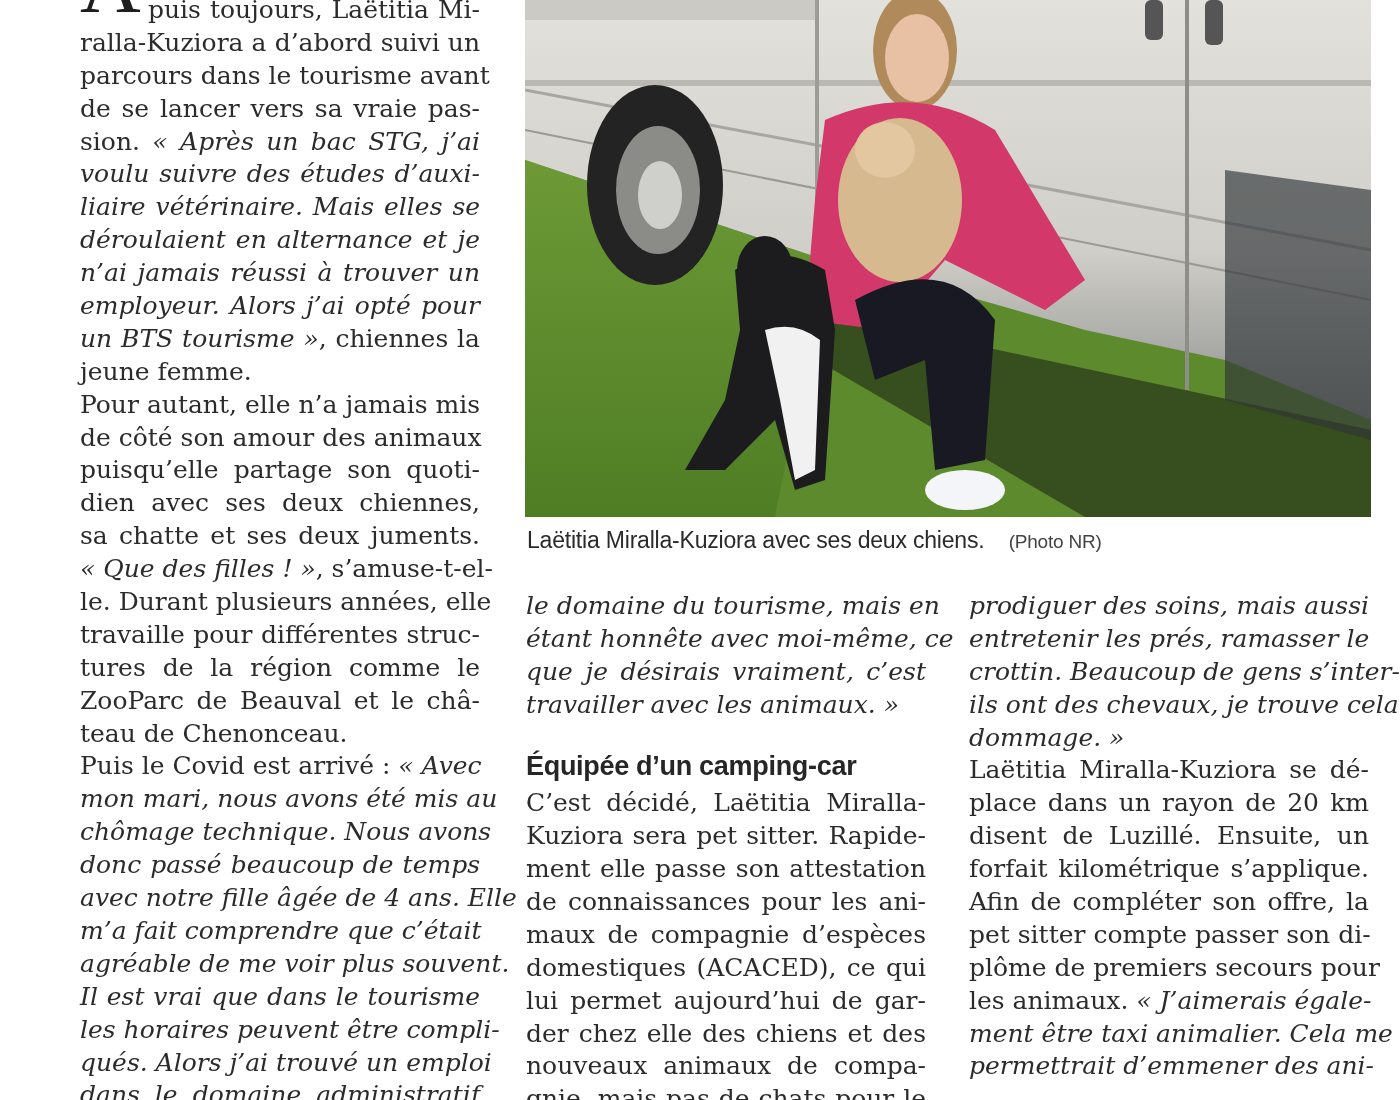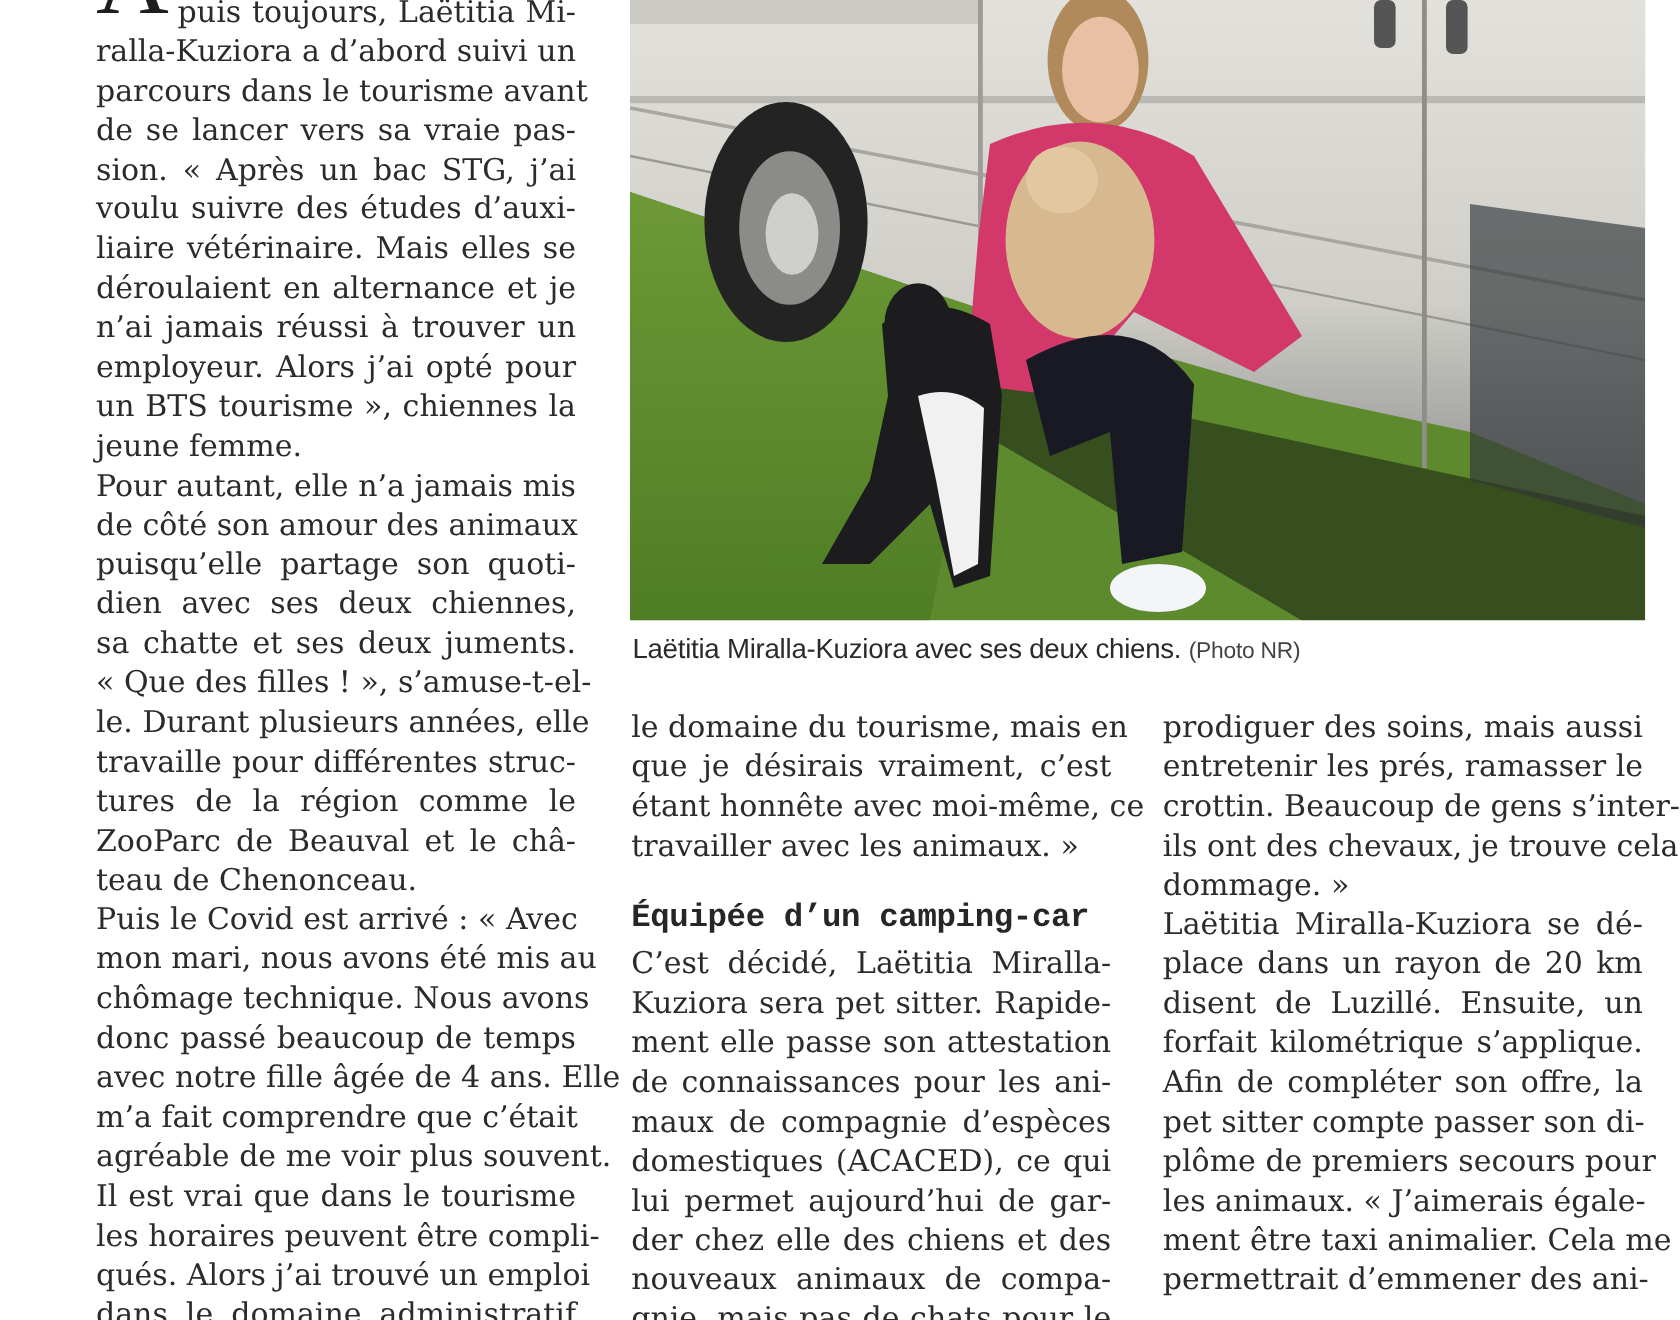--- a/index.html
+++ b/index.html
@@ -7,38 +7,38 @@
     width: 1400px; height: 1100px; overflow: hidden; position: relative;
     background: #ffffff; color: #2b2b2b;
     font-family: "DejaVu Serif", "Liberation Serif", serif;
   }
   .col { position: absolute; width: 400px; font-size: 25px; line-height: 32.9px; }
   .col .ln { display: block; height: 32.9px; white-space: nowrap; text-align: justify; text-align-last: justify; overflow: visible; }
   .col .ln.last { text-align-last: left; }
   .col-1 { left: 80px; top: -6px; }
   .col-2 { left: 526px; top: 590px; }
   .col-3 { left: 969px; top: 590px; }
-  .it { }
+  .it { font-style: italic; }
   .ln span { }
   .dropcap {
     position: absolute; left: 80px; top: -58px; font-size: 84px; line-height: 84px;
     font-family: "Liberation Serif", serif; color: #1e1e1e;
   }
   .col-1 .first { padding-left: 68px; }
   .photo {
     position: absolute; left: 525px; top: 0; width: 846px; height: 517px; overflow: hidden;
     background: #cfcfc9;
   }
   .caption {
     position: absolute; left: 527px; top: 527px; font-family: "Liberation Sans", "DejaVu Sans", sans-serif;
     font-size: 23px; color: #2a2a2a; white-space: nowrap; letter-spacing: -0.2px;
   }
-  .caption .credit { font-size: 19px; color: #444; margin-left: 0; }
+  .caption .credit { font-size: 19px; color: #444; margin-left: 18px; }
   .heading {
-    position: absolute; left: 526px; top: 751px; font-family: Liberation Mono, monospace;
+    position: absolute; left: 526px; top: 751px; font-family: Liberation Sans, sans-serif;
     font-weight: bold; font-size: 27px; color: #262626; white-space: nowrap; letter-spacing: -0.3px;
   }
 </style>
 </head>
 <body>
 
 <div class="dropcap">A</div>
 
 <div class="col col-1">
     <div class="ln first"><span>puis toujours, Laëtitia Mi-</span></div>
@@ -129,22 +129,22 @@
   </svg>
 </div>
 
 <div class="caption">
   <span>Laëtitia Miralla-Kuziora avec ses deux chiens.</span>
   <span class="credit">(Photo NR)</span>
 </div>
 
 <div class="col col-2">
     <div class="ln"><span class="it">le domaine du tourisme, mais en</span></div>
+    <div class="ln"><span class="it">étant honnête avec moi-même, ce</span></div>
     <div class="ln"><span class="it">que je désirais vraiment, c’est</span></div>
-    <div class="ln"><span class="it">étant honnête avec moi-même, ce</span></div>
     <div class="ln last"><span class="it">travailler avec les animaux. »</span></div>
     <div class="ln"></div>
     <div class="ln"></div>
     <div class="ln"><span>C’est décidé, Laëtitia Miralla-</span></div>
     <div class="ln"><span>Kuziora sera pet sitter. Rapide-</span></div>
     <div class="ln"><span>ment elle passe son attestation</span></div>
     <div class="ln"><span>de connaissances pour les ani-</span></div>
     <div class="ln"><span>maux de compagnie d’espèces</span></div>
     <div class="ln"><span>domestiques (ACACED), ce qui</span></div>
     <div class="ln"><span>lui permet aujourd’hui de gar-</span></div>

